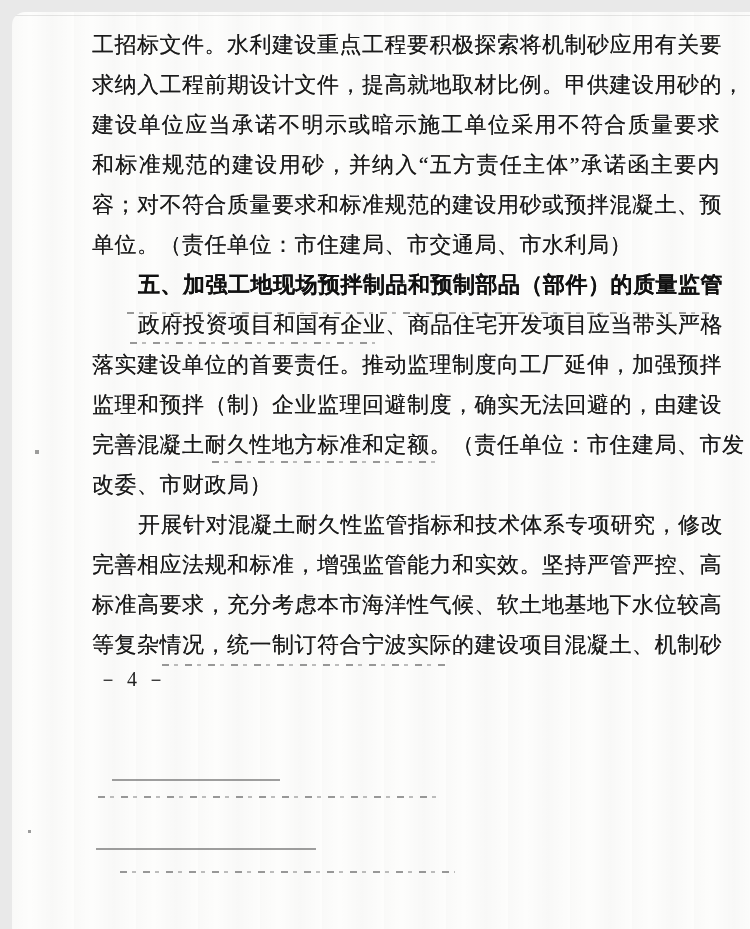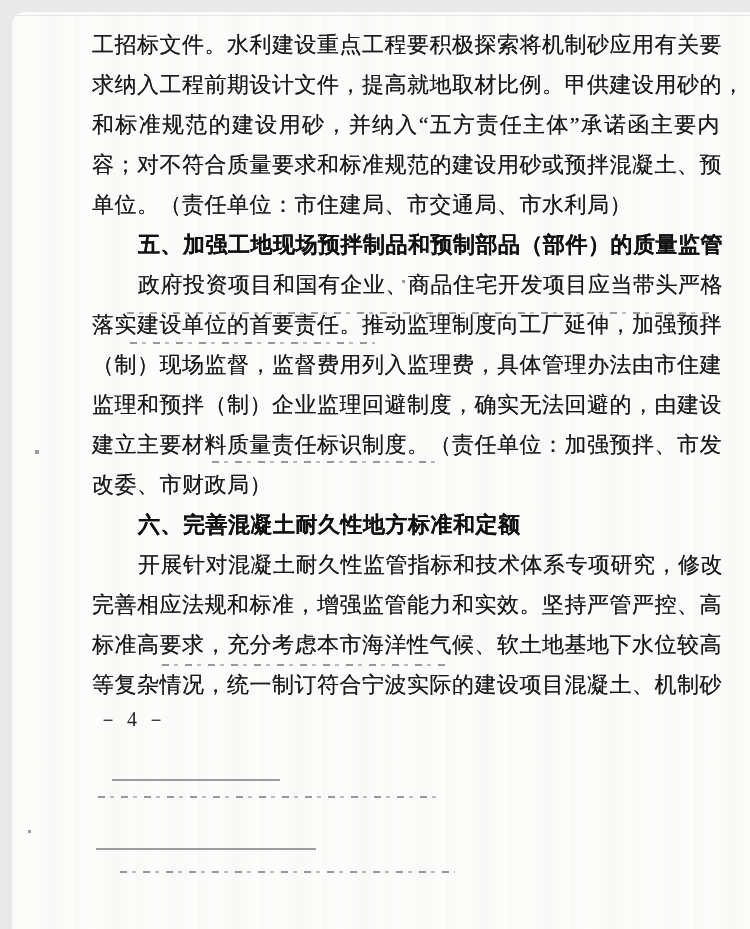--- a/index.html
+++ b/index.html
@@ -94,30 +94,29 @@
   <div class="artifact solid" style="left:100px;top:767px;width:168px;"></div>
   <div class="artifact dash" style="left:86px;top:784px;width:345px;"></div>
   <div class="artifact solid" style="left:84px;top:836px;width:220px;height:2px;"></div>
   <div class="artifact dash" style="left:108px;top:859px;width:335px;"></div>
   <div class="speck" style="left:23px;top:438px;width:4px;height:4px;"></div>
   <div class="speck" style="left:16px;top:818px;width:3px;height:3px;"></div>
   <div class="speck" style="left:390px;top:268px;width:3px;height:3px;"></div>
 
   <div class="line">工招标文件。水利建设重点工程要积极探索将机制砂应用有关要</div>
   <div class="line">求纳入工程前期设计文件，提高就地取材比例。甲供建设用砂的，</div>
+  <div class="line">建设单位应当承诺不明示或暗示施工单位采用不符合质量要求</div>
   <div class="line">和标准规范的建设用砂，并纳入“五方责任主体”承诺函主要内</div>
   <div class="line">容；对不符合质量要求和标准规范的建设用砂或预拌混凝土、预</div>
   <div class="line noju">单位。（责任单位：市住建局、市交通局、市水利局）</div>
   <div class="line head ind">五、加强工地现场预拌制品和预制部品（部件）的质量监管</div>
   <div class="line ind">政府投资项目和国有企业、商品住宅开发项目应当带头严格</div>
   <div class="line">落实建设单位的首要责任。推动监理制度向工厂延伸，加强预拌</div>
-  <div class="line">（制）现场监督，监督费用列入监理费，具体管理办法由市住建</div>
   <div class="line">监理和预拌（制）企业监理回避制度，确实无法回避的，由建设</div>
-  <div class="line">建立主要材料质量责任标识制度。（责任单位：加强预拌、市发</div>
+  <div class="line">完善混凝土耐久性地方标准和定额。（责任单位：市住建局、市发</div>
   <div class="line noju">改委、市财政局）</div>
-  <div class="line head ind">六、完善混凝土耐久性地方标准和定额</div>
   <div class="line ind">开展针对混凝土耐久性监管指标和技术体系专项研究，修改</div>
   <div class="line">完善相应法规和标准，增强监管能力和实效。坚持严管严控、高</div>
   <div class="line">标准高要求，充分考虑本市海洋性气候、软土地基地下水位较高</div>
   <div class="line">等复杂情况，统一制订符合宁波实际的建设项目混凝土、机制砂</div>
 
   <div class="pagenum">－ 4 －</div>
 </div>
 
 </body></html>

